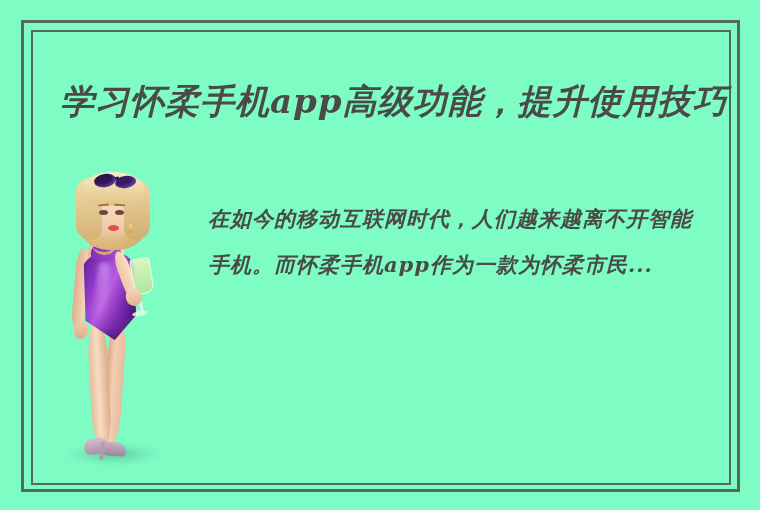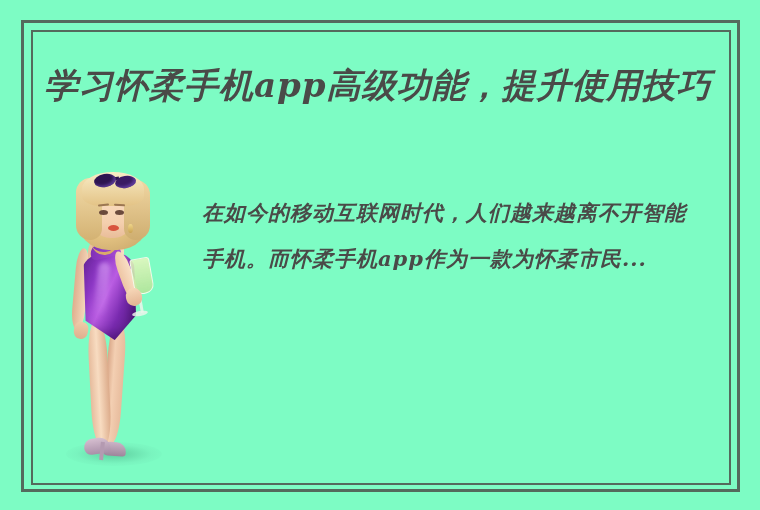--- a/index.html
+++ b/index.html
@@ -42,21 +42,21 @@
     box-sizing: border-box;
     pointer-events: none;
   }
 
   
   .title {
     position: absolute;
     left: 44px;
     top: 60px;
     width: 690px;
-    margin: 0;
+    margin: 16px;
     font-family: "DejaVu Serif", "Liberation Serif", serif;
     font-weight: bold;
     font-style: italic;
     font-size: 34px;
     line-height: 50px;
     letter-spacing: 1px;
     color: #4a4a48;
     white-space: normal;
   }
 
@@ -72,21 +72,21 @@
   }
 
   .illustration {
     position: relative;
     width: 150px;
     height: 310px;
     flex: 0 0 150px;
   }
 
   .body-text {
-    margin: 8px;
+    margin: 14px;
     padding-top: 12px;
     width: 505px;
     font-family: "DejaVu Serif", "Liberation Serif", serif;
     font-weight: bold;
     font-style: italic;
     font-size: 21px;
     line-height: 46px;
     letter-spacing: 1px;
     color: #4a4a48;
   }

